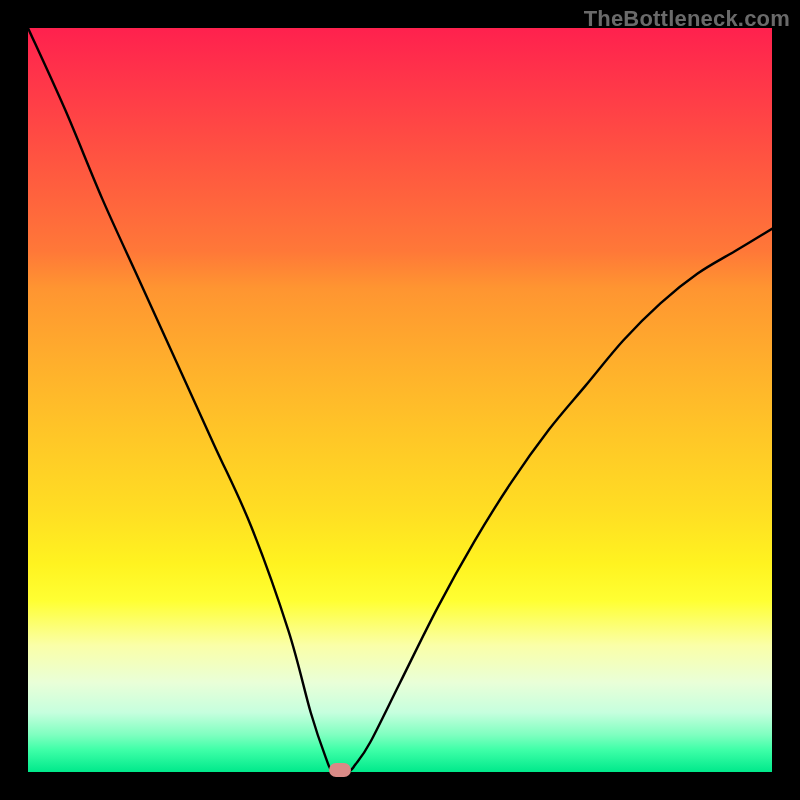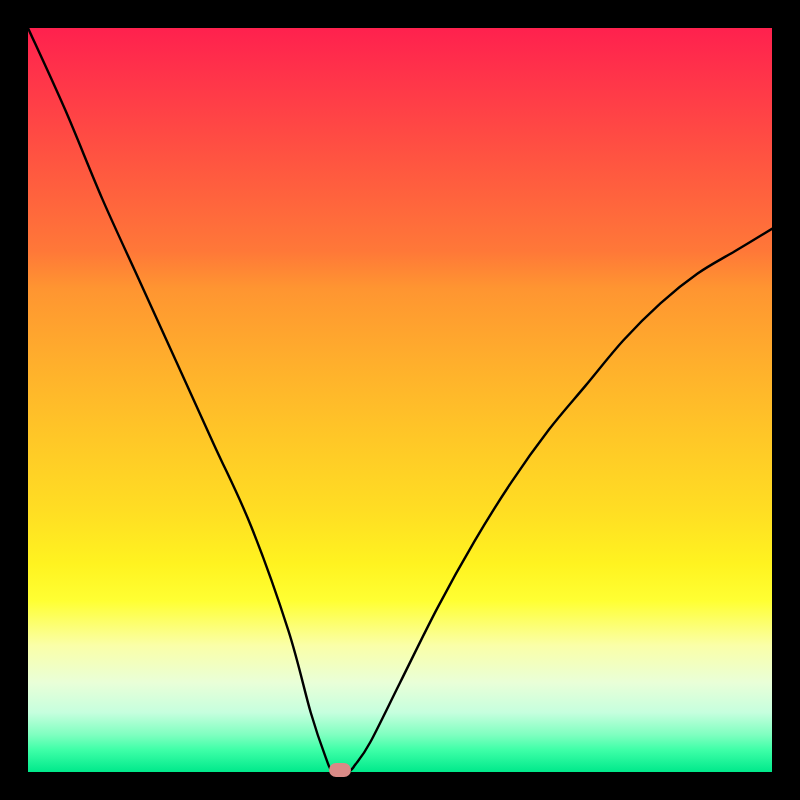--- a/index.html
+++ b/index.html
@@ -56,19 +56,20 @@
     width: 22px;
     height: 14px;
     border-radius: 7px;
     background: #d98a86;
   }
 </style>
 </head>
 <body>
 
 <div class="frame">
+  <div class="watermark">TheBottleneck.com</div>
   <div class="plot-area">
     <svg class="curve" id="curve-svg" viewBox="0 0 744 744" preserveAspectRatio="none">
       <path id="curve-path" fill="none" stroke="#000" stroke-width="2.4" stroke-linejoin="round" stroke-linecap="round" d="M 0.00 0.00 C 6.20 13.64, 24.80 53.32, 37.20 81.84 C 49.60 110.36, 62.00 142.60, 74.40 171.12 C 86.80 199.64, 99.20 225.68, 111.60 252.96 C 124.00 280.24, 136.40 307.52, 148.80 334.80 C 161.20 362.08, 173.60 389.36, 186.00 416.64 C 198.40 443.92, 210.80 467.48, 223.20 498.48 C 235.60 529.48, 250.48 571.64, 260.40 602.64 C 270.32 633.64, 276.52 663.40, 282.72 684.48 C 288.92 705.56, 293.88 719.20, 297.60 729.12 C 301.32 739.04, 301.32 741.52, 305.04 744.00 C 308.76 746.48, 316.20 745.24, 319.92 744.00 C 323.64 742.76, 323.64 741.52, 327.36 736.56 C 331.08 731.60, 334.80 727.88, 342.24 714.24 C 349.68 700.60, 360.84 677.04, 372.00 654.72 C 383.16 632.40, 396.80 603.88, 409.20 580.32 C 421.60 556.76, 434.00 534.44, 446.40 513.36 C 458.80 492.28, 471.20 472.44, 483.60 453.84 C 496.00 435.24, 508.40 417.88, 520.80 401.76 C 533.20 385.64, 545.60 372.00, 558.00 357.12 C 570.40 342.24, 582.80 326.12, 595.20 312.48 C 607.60 298.84, 620.00 286.44, 632.40 275.28 C 644.80 264.12, 657.20 254.20, 669.60 245.52 C 682.00 236.84, 694.40 230.64, 706.80 223.20 C 719.20 215.76, 737.80 204.60, 744.00 200.88"></path>
     </svg>
     <div class="marker" id="min-marker" style="left: 301.48px; top: 735px; background: rgb(217, 138, 134);"></div>
   </div>
 </div>
 
 </body></html>

